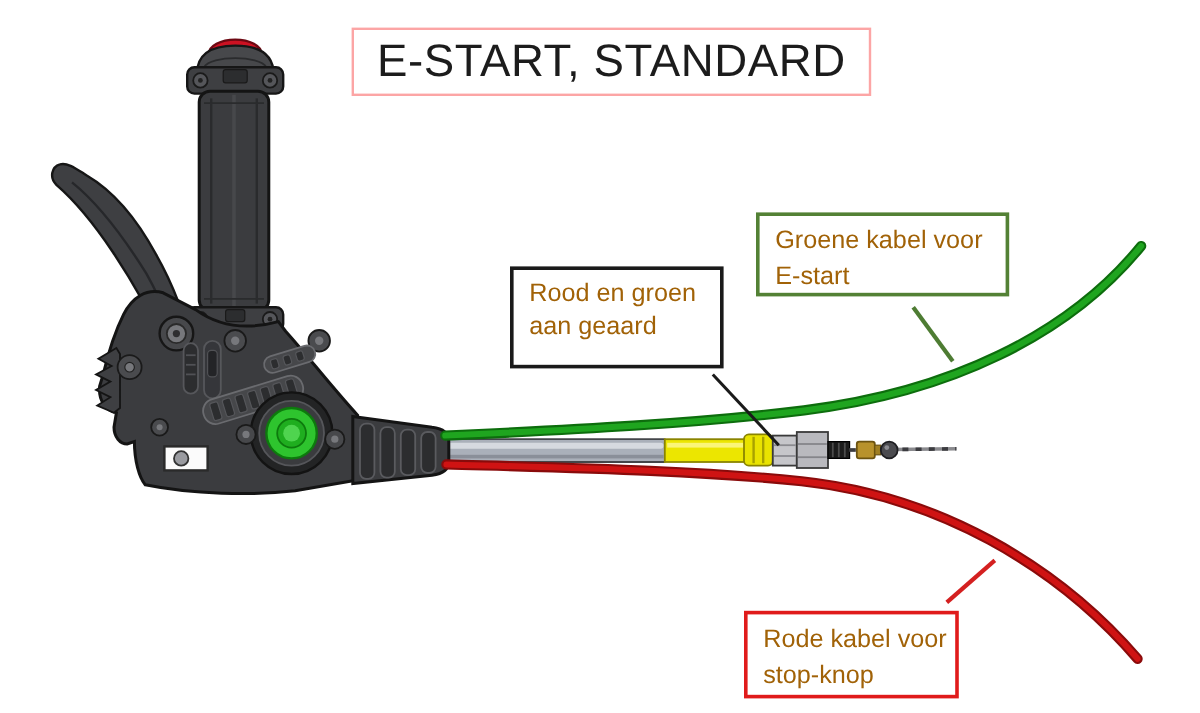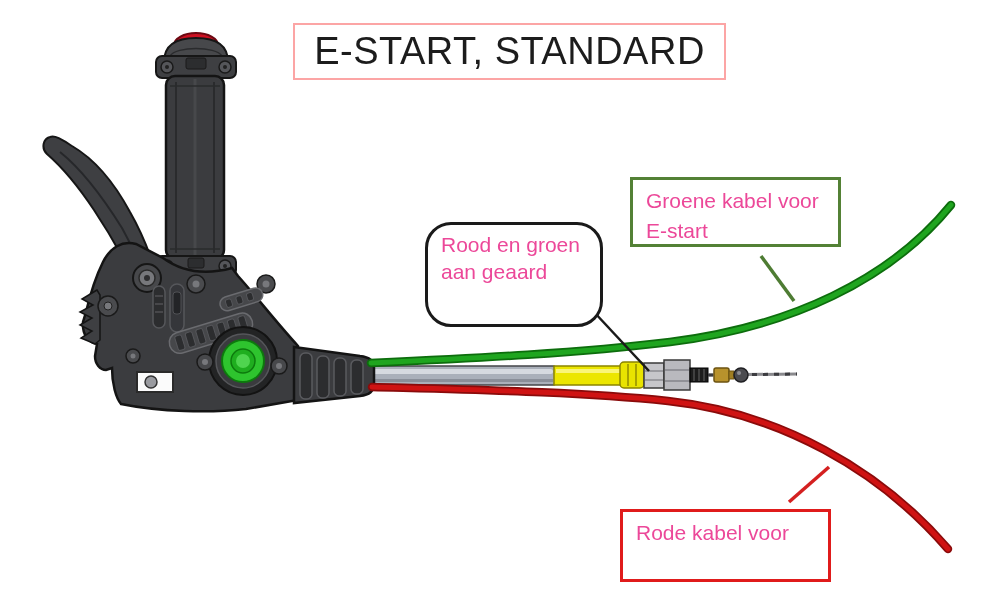--- a/index.html
+++ b/index.html
@@ -3,34 +3,34 @@
 <meta charset="utf-8">
 <style>
   html,body{margin:0;padding:0;}
   body{
     width:1000px;height:594px;position:relative;background:#ffffff;
     font-family:"Liberation Sans", sans-serif;overflow:hidden;
   }
   #stage{position:absolute;left:0;top:0;width:1000px;height:594px;}
   svg{position:absolute;left:0;top:0;}
   .label-box{
-    position:absolute;background:#ffffff;color:#ec4899;
+    position:absolute;background:#ffffff;color:#a16207;
     box-sizing:border-box;border:3px solid #1a1a1a;
     font-size:21px;line-height:30px;padding:6px 10px 4px 13px;
   }
   .label-box span{display:block;white-space:nowrap;}
   .title-box{
     position:absolute;left:283px;top:23px;width:433px;height:57px;
     box-sizing:border-box;border:2px solid #fca5a5;background:#ffffff;
     display:flex;align-items:center;justify-content:center;
     font-size:38px;letter-spacing:0.5px;color:#1c1c1c;margin-left:10px;
   }
   .box-green{left:630px;top:177px;width:211px;height:70px;}
-  .box-ground{left:425px;top:222px;width:178px;height:105px;line-height:27px;border-radius:26px;}
-  .box-red{left:620px;top:509px;width:211px;height:73px;}
+  .box-ground{left:425px;top:222px;width:178px;height:85px;line-height:27px;}
+  .box-red{left:620px;top:509px;width:179px;height:73px;}
 </style>
 </head>
 <body>
 
 <div id="stage">
 
 <svg width="1000" height="594" viewBox="0 0 1000 594">
 
   <ellipse cx="196" cy="45" rx="22" ry="12" stroke="#6d0812" stroke-width="2" fill="#cc1122"></ellipse>
 
@@ -206,15 +206,16 @@
     <span>E-start</span>
   </div>
 
   <div class="label-box box-ground" style="border-color: rgb(26, 26, 26);">
     <span>Rood en groen</span>
     <span>aan geaard</span>
   </div>
 
   <div class="label-box box-red" style="border-color: rgb(224, 27, 27);">
     <span>Rode kabel voor</span>
+    <span>stop-knop</span>
   </div>
 
 </div>
 
 </body></html>

